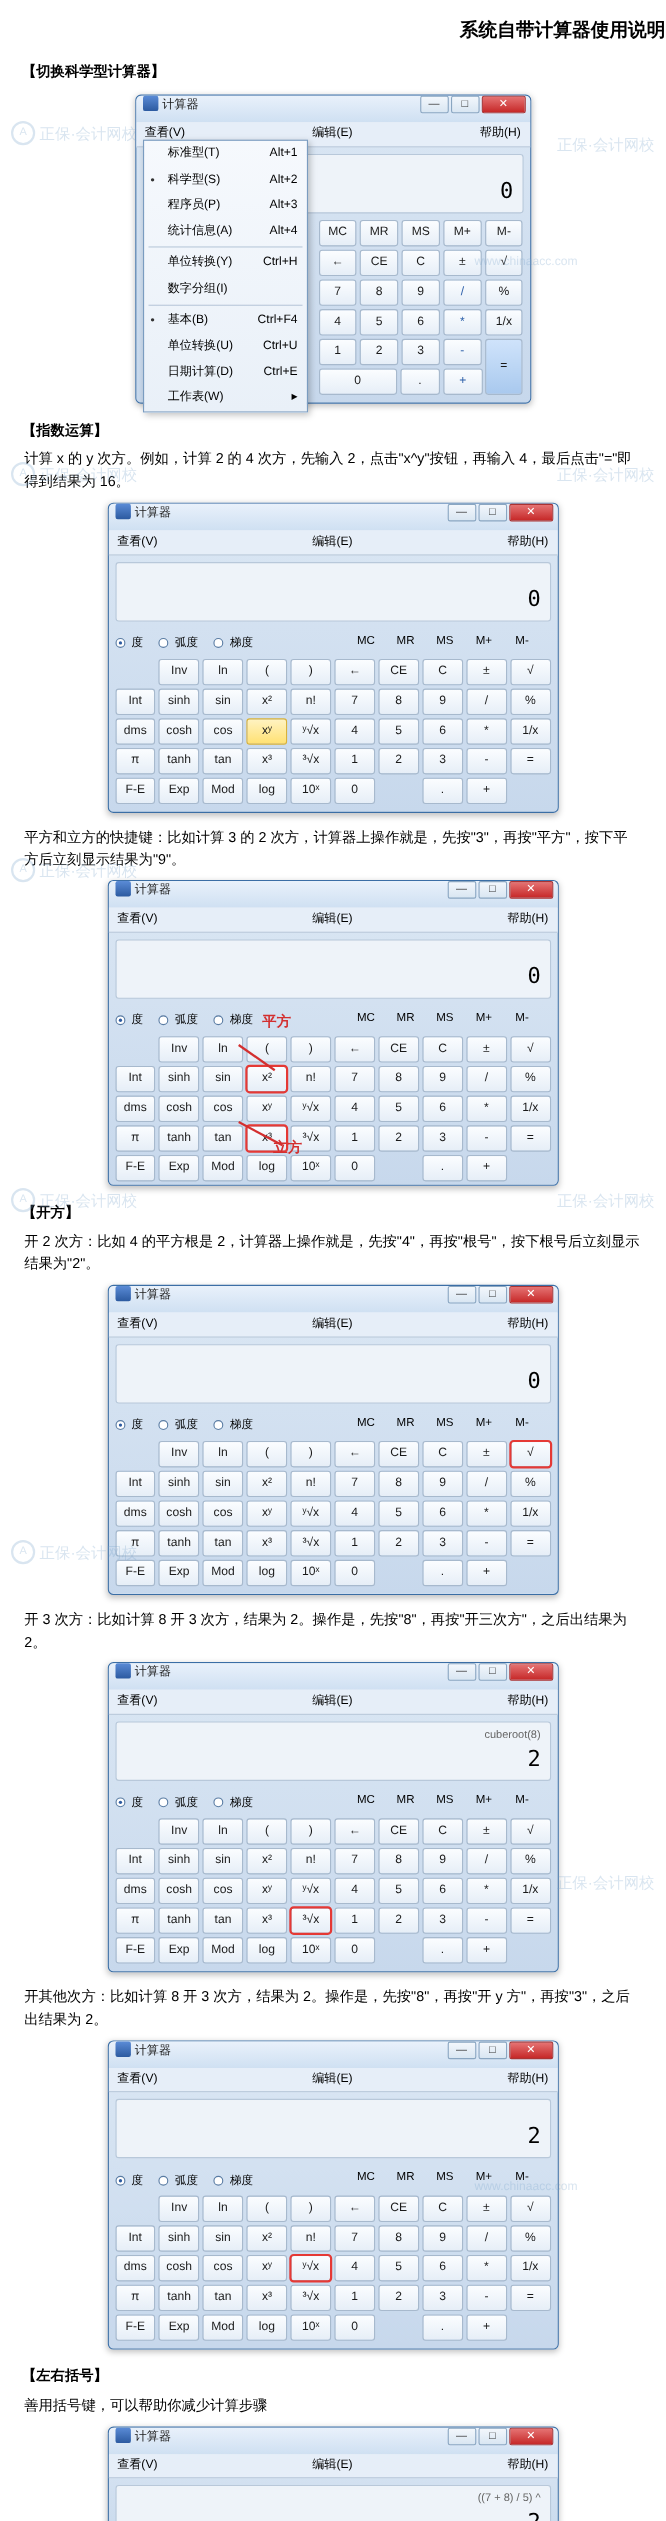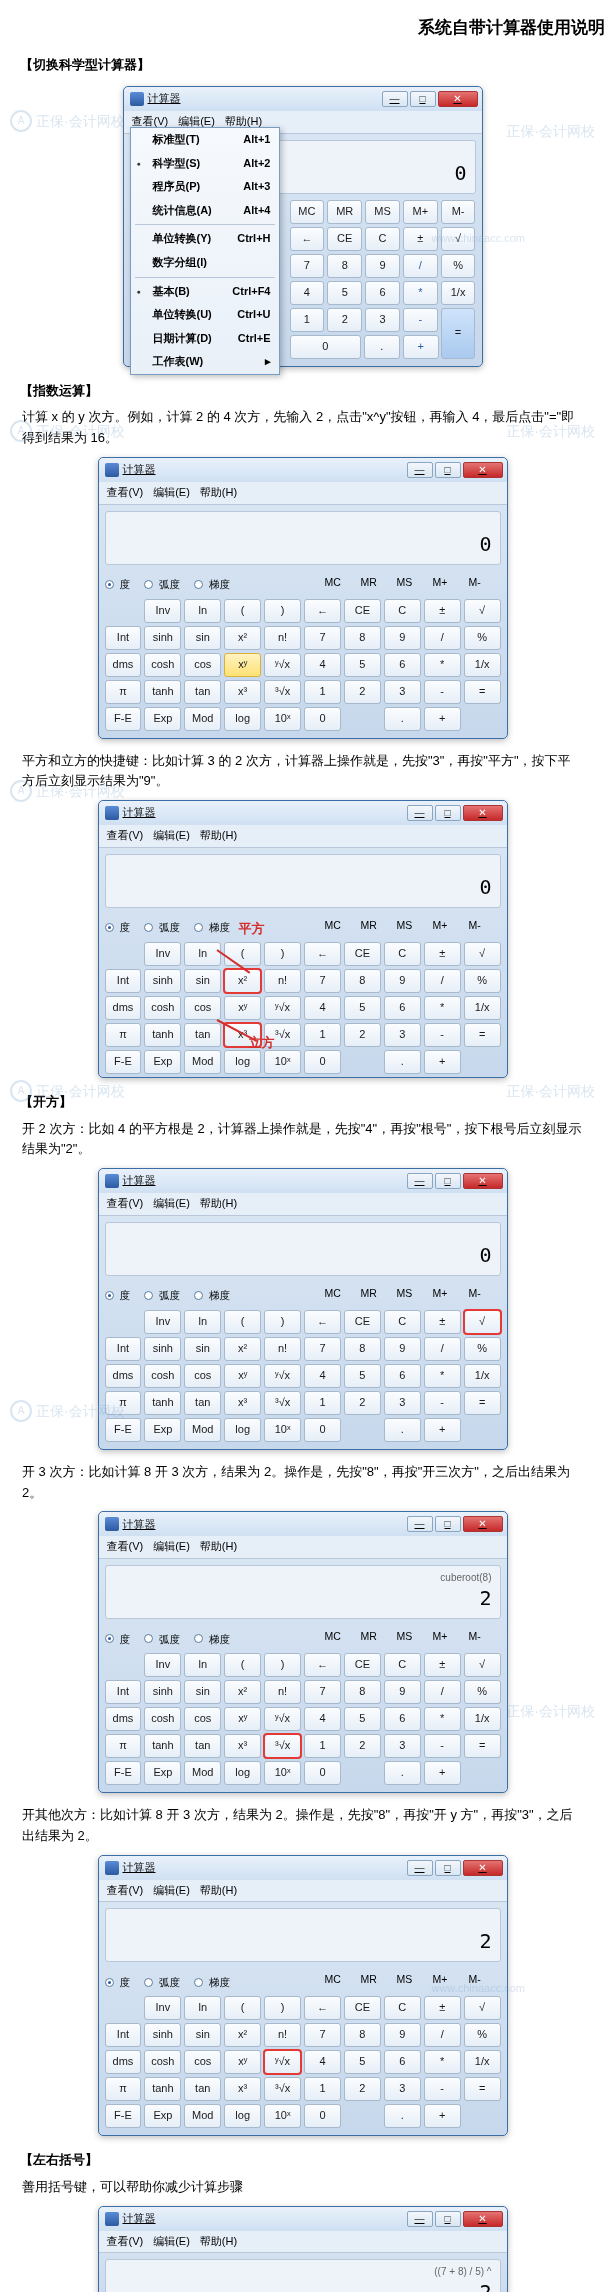--- a/index.html
+++ b/index.html
@@ -32,27 +32,25 @@
     margin: 6px auto 10px auto;
     border: 1px solid #3b6ea5;
     border-radius: 5px;
     background: linear-gradient(#dbe7f4, #c7d8ec);
     box-shadow: 0 2px 6px rgba(0,0,0,0.25);
     font-size: 11px;
     position: relative;
   }
   .calc-titlebar {
     display: flex;
-    align-items: center;
     height: 24px;
     padding: 0 4px 0 6px;
     background: linear-gradient(#e9f1fb, #cfe0f2);
     border-top-left-radius: 5px;
     border-top-right-radius: 5px;
-    text-decoration: underline;
   }
   .calc-titlebar .icon {
     width: 14px; height: 14px;
     background: linear-gradient(#5a8bd6,#2c5aa0);
     border-radius: 2px;
     margin-right: 4px;
   }
   .calc-titlebar .ttl { flex: 1; color:#1a1a1a; }
   .winbtn {
     width: 26px; height: 16px;
@@ -62,20 +60,21 @@
     background: linear-gradient(#f3f7fc,#d9e6f2);
     display:flex; align-items:center; justify-content:center;
     font-size:10px; color:#333;
   }
   .winbtn.close { background: linear-gradient(#e57373,#c62828); color:#fff; border-color:#a33; width:40px; }
   .calc-menubar {
     display:flex; gap:10px;
     padding: 2px 8px;
     background: #e6eef8;
     border-bottom: 1px solid #b8c8da;
+    justify-content: space-between;
   }
   .calc-display {
     margin: 6px;
     background: #eef3f9;
     border: 1px solid #b8c8da;
     border-radius: 3px;
     padding: 4px 8px;
     text-align: right;
     min-height: 40px;
     display:flex; flex-direction:column; justify-content:flex-end;
@@ -123,21 +122,20 @@
     background: linear-gradient(#f6f9fd,#e9f0f8);
     border:1px solid #7a9cc0;
     box-shadow: 2px 2px 6px rgba(0,0,0,0.25);
     font-size:11px;
     z-index:5;
   }
   .dropdown .dm-item {
     display:flex; align-items:center; justify-content:space-between;
     padding: 3px 8px 3px 22px;
     position:relative;
-    font-weight:bold;
   }
   .dropdown .dm-item.on::before {
     content:"●"; position:absolute; left:6px; font-size:7px; color:#333;
   }
   .dropdown .dm-sep { height:1px; background:#b8c8da; margin:2px 4px; }
 
   
   .wm {
     position:absolute;
     color: rgba(120,160,200,0.28);

